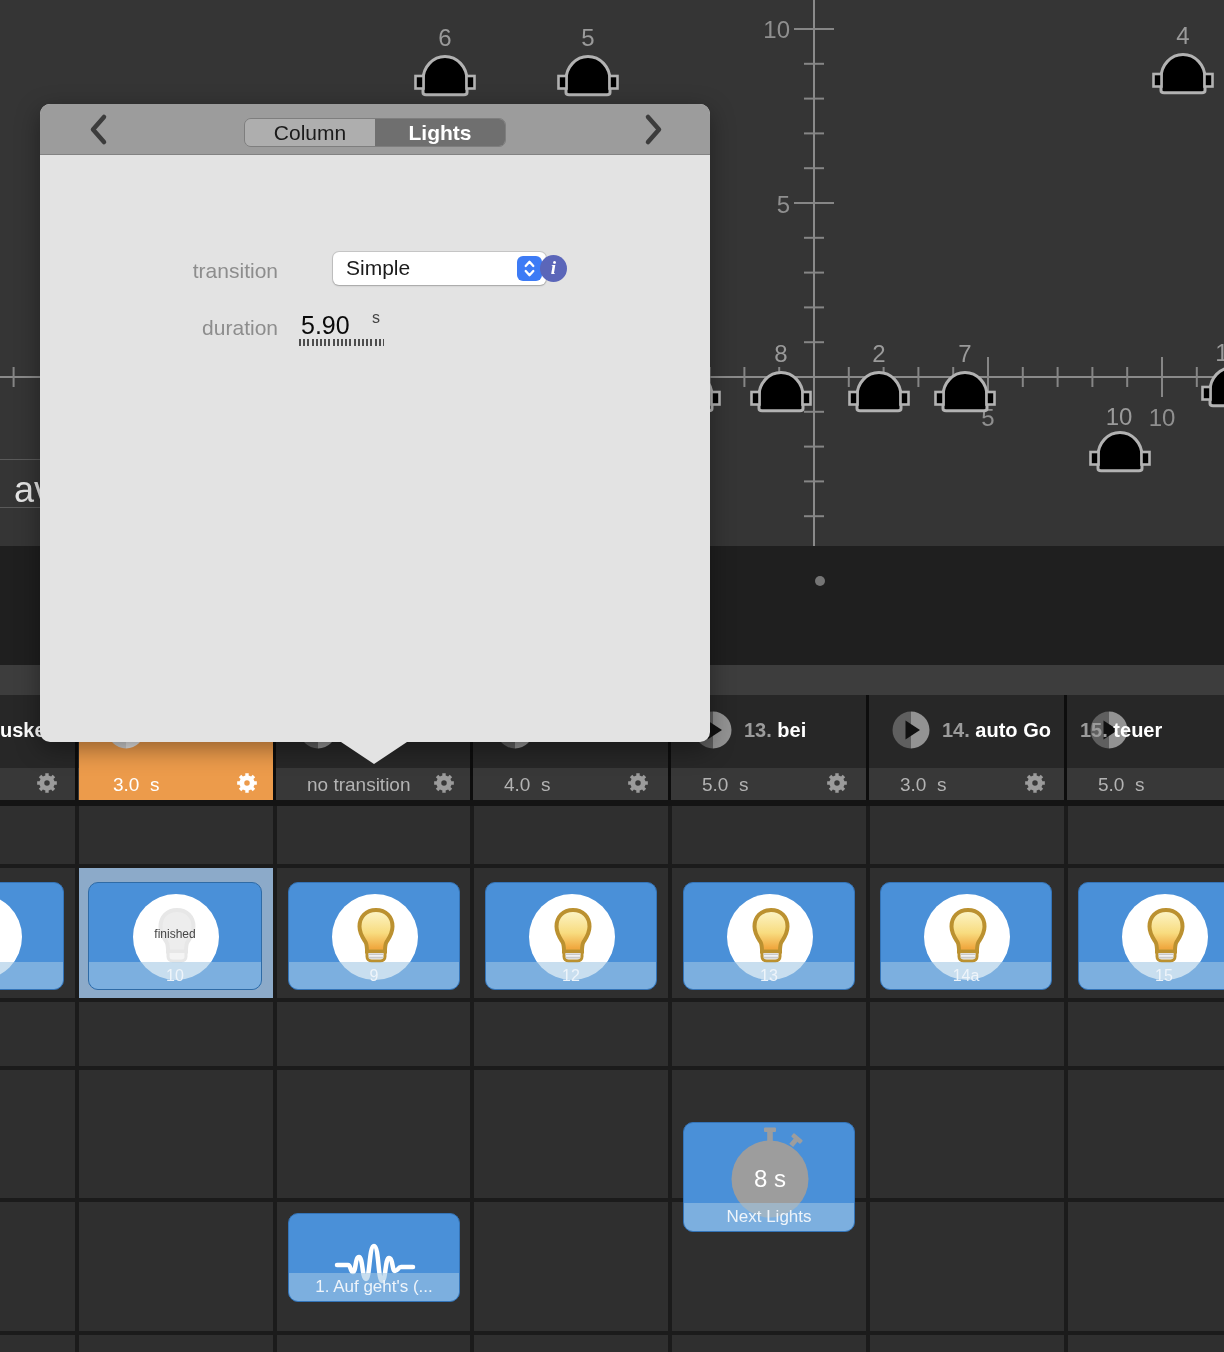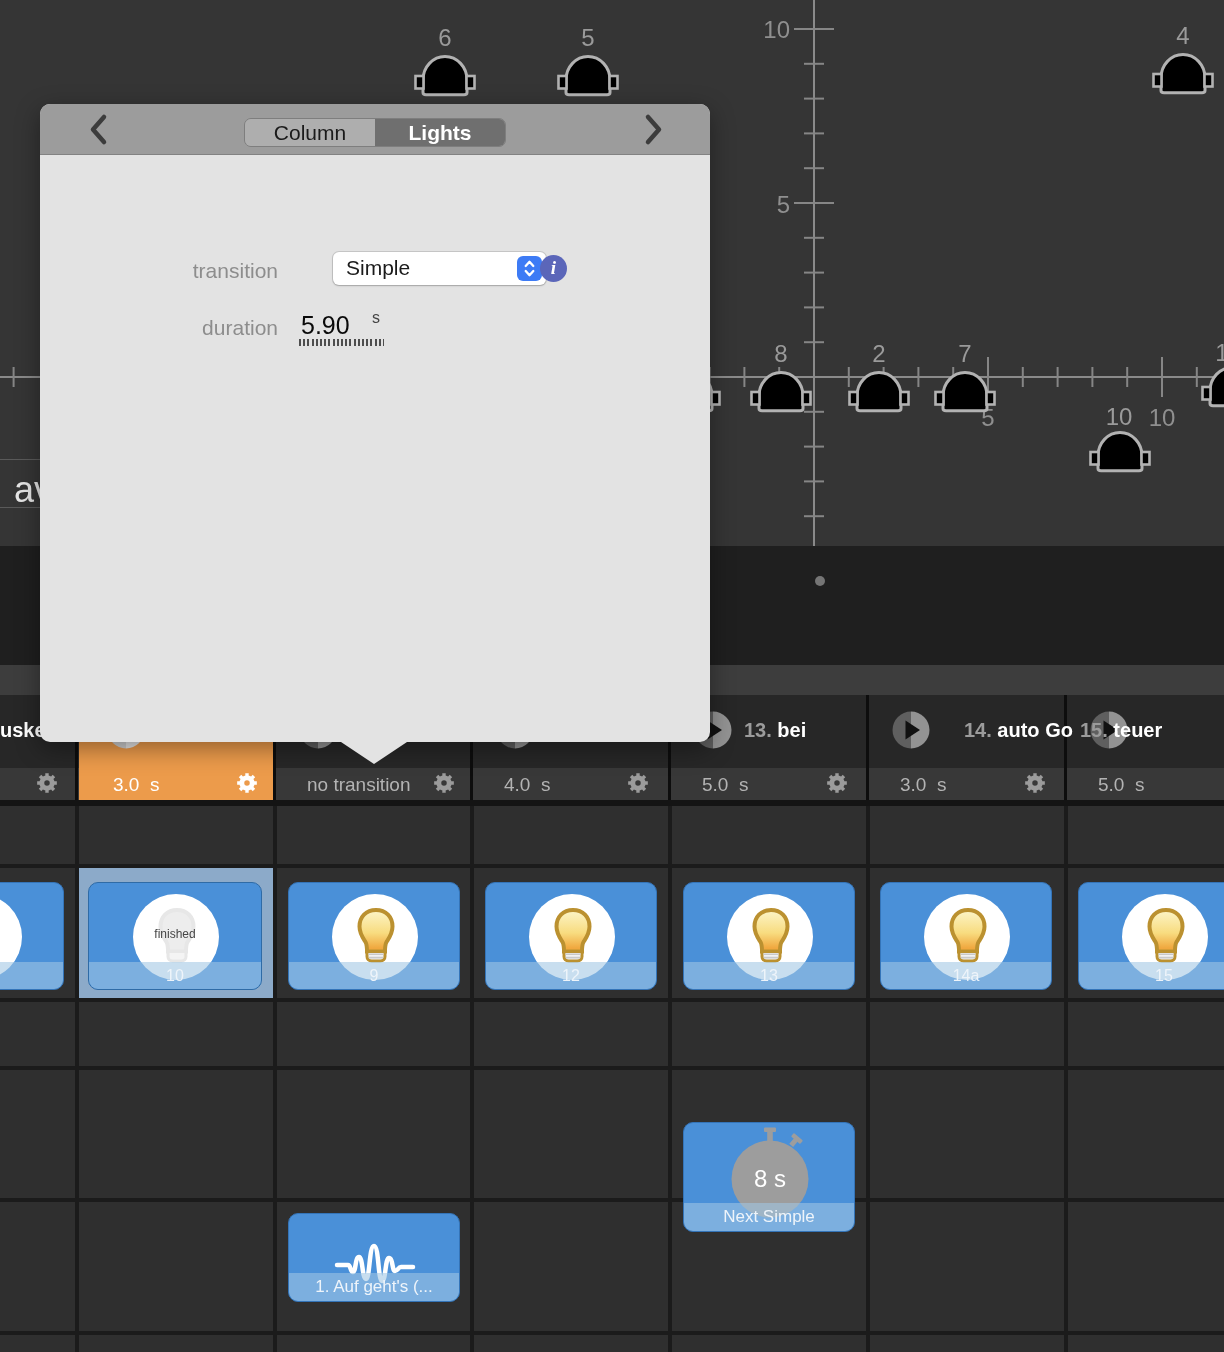--- a/index.html
+++ b/index.html
@@ -328,21 +328,21 @@
               <rect x="80" y="4.5" width="12" height="4.5" rx="1"></rect>
               <g transform="translate(113,15.5) rotate(40)">
                 <rect x="-6" y="-2.2" width="12" height="4.5" rx="1"></rect>
                 <rect x="-2.5" y="0" width="5" height="9"></rect>
               </g>
               <circle cx="86" cy="56" r="38.5"></circle>
             </g>
             <text x="86" y="64" text-anchor="middle" font-size="24" fill="#fff" font-family="Liberation Sans,sans-serif">8 s</text>
           </svg>
           <div class="strip" style="height:28px;"></div>
-          <div class="tlabel" style="font-size:17px;">Next Simple</div>
+          <div class="tlabel" style="font-size:17px;">Next Lights</div>
         </div>
       <div class="tile abs" style="left:288px;top:407px;height:89px;">
           <svg class="abs" width="172" height="112" style="left:0;top:0;">
             <path d="M48 51 H59 C62 51 61 58 64 58 C67 58 66 43 70 43 C74 43 73 65 77 65 C81 65 80 32 85 32 C90 32 89 67 93 67 C97 67 96 44 100 44 C104 44 103 57 106 57 C109 57 109 53 112 53 H124" fill="none" stroke="#fff" stroke-width="4.5" stroke-linecap="round" stroke-linejoin="round"></path>
           </svg>
           <div class="strip" style="height:28px;"></div>
           <div class="tlabel" style="font-size:17px;">1. Auf geht's (...</div>
         </div>
     </div>
     <div id="hdrcontent" class="abs" style="left:0;top:0;width:1224px;height:260px;overflow:hidden;">
@@ -367,21 +367,21 @@
           <path d="M19 0.5 A18.5 18.5 0 0 0 19 37.5 Z" fill="#5f5f5f"></path>
           <path d="M19 0.5 A18.5 18.5 0 0 1 19 37.5 Z" fill="#939393"></path>
           <path d="M13.5 9.5 L28 19 L13.5 28.5 Z" fill="#111"></path>
         </svg>
       <div class="abs hname" style="left:744px;"><span class="num">13.&nbsp;</span>bei</div>
       <svg class="abs" width="38" height="38" style="left:892px;top:165px;">
           <path d="M19 0.5 A18.5 18.5 0 0 0 19 37.5 Z" fill="#5f5f5f"></path>
           <path d="M19 0.5 A18.5 18.5 0 0 1 19 37.5 Z" fill="#939393"></path>
           <path d="M13.5 9.5 L28 19 L13.5 28.5 Z" fill="#111"></path>
         </svg>
-      <div class="abs hname" style="left:964px;"><span class="num">14.&nbsp;</span>auto Go</div>
+      <div class="abs hname" style="left:942px;"><span class="num">14.&nbsp;</span>auto Go</div>
       <svg class="abs" width="38" height="38" style="left:1090px;top:165px;">
           <path d="M19 0.5 A18.5 18.5 0 0 0 19 37.5 Z" fill="#5f5f5f"></path>
           <path d="M19 0.5 A18.5 18.5 0 0 1 19 37.5 Z" fill="#939393"></path>
           <path d="M13.5 9.5 L28 19 L13.5 28.5 Z" fill="#111"></path>
         </svg>
       <div class="abs hname" style="left:1080px;text-align:center;"><span class="num">15.&nbsp;</span>teuer</div>
       <svg class="abs" width="38" height="38" style="left:107px;top:165px;">
           <path d="M19 0.5 A18.5 18.5 0 0 0 19 37.5 Z" fill="#cfcfcf"></path>
           <path d="M19 0.5 A18.5 18.5 0 0 1 19 37.5 Z" fill="#e6e6e6"></path>
           <path d="M13.5 9.5 L28 19 L13.5 28.5 Z" fill="#8a8a8a"></path>

